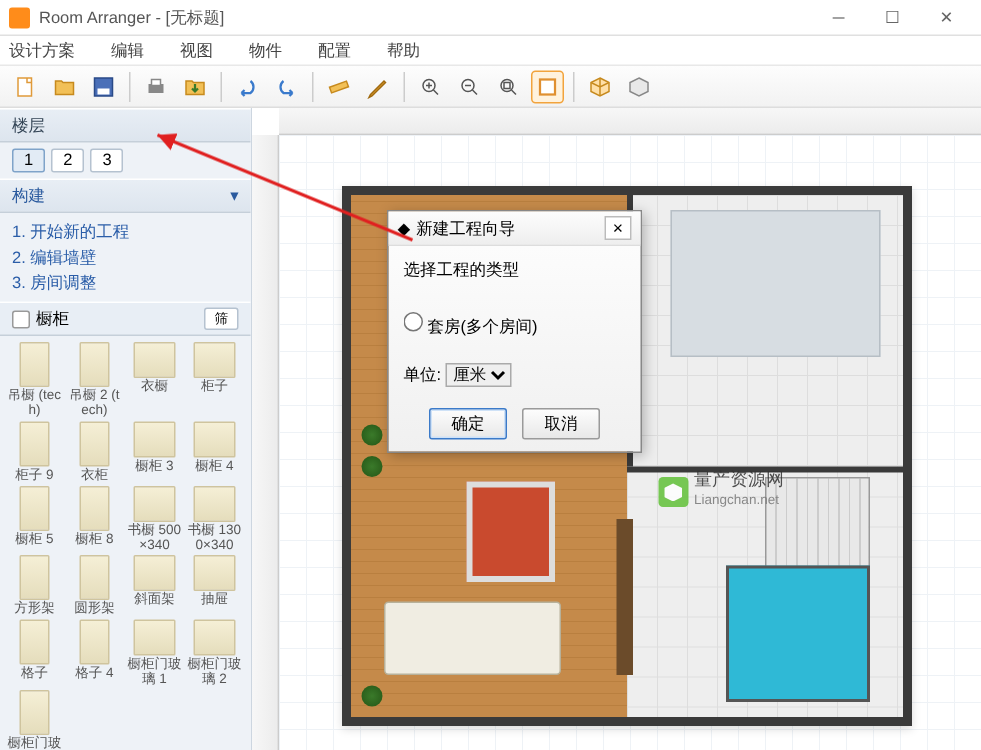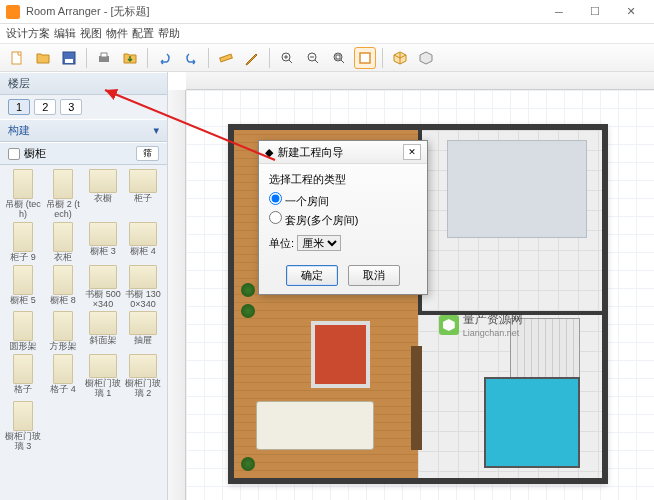--- a/index.html
+++ b/index.html
@@ -2,21 +2,21 @@
 <html><head>
 <meta charset="utf-8">
 <style>
 *{box-sizing:border-box;margin:0;padding:0;font-family:"Microsoft YaHei",Arial,sans-serif;font-size:11px}
 body{width:654px;height:500px;background:#f0f0f0;overflow:hidden;position:relative}
 .titlebar{height:24px;background:#fff;display:flex;align-items:center;padding:0 6px;border-bottom:1px solid #e0e0e0}
 .titlebar .app-icon{width:14px;height:14px;background:#ff8c1a;border-radius:2px;margin-right:6px;display:inline-block}
 .titlebar .title{color:#555;flex:1}
 .win-btns{display:flex;gap:2px}
 .win-btn{width:34px;height:20px;display:flex;align-items:center;justify-content:center;color:#666;cursor:pointer}
-.menubar{height:20px;background:#fff;display:flex;align-items:center;padding:0 6px;gap:4px;color:#444;border-bottom:1px solid #e8e8e8}
+.menubar{height:20px;background:#fff;display:flex;align-items:center;padding:0 6px;gap:24px;color:#444;border-bottom:1px solid #e8e8e8}
 .menubar span{cursor:pointer}
 .toolbar{height:28px;background:linear-gradient(#fdfdfd,#f2f2f2);display:flex;align-items:center;padding:0 6px;gap:4px;border-bottom:1px solid #ddd}
 .tbtn{width:22px;height:22px;display:flex;align-items:center;justify-content:center;border-radius:3px;cursor:pointer}
 .tbtn svg{width:16px;height:16px}
 .tsep{width:1px;height:20px;background:#ccc;margin:0 2px}
 .workspace{display:flex;height:428px}
 .sidebar{width:168px;background:#eef2f7;border-right:1px solid #cdd6e0;display:flex;flex-direction:column;overflow-y:auto}
 .section-hdr{background:linear-gradient(#e8eef5,#dde5ee);padding:3px 8px;color:#345;font-weight:500;display:flex;justify-content:space-between;align-items:center;border-top:1px solid #fff;border-bottom:1px solid #c5cfd9}
 .section-hdr.sel{color:#2a5a9e}
 .floor-tabs{padding:4px 8px;display:flex;align-items:center;gap:4px}
@@ -43,30 +43,30 @@
 .room-wood{position:absolute;top:0;left:0;width:50%;height:100%;background:repeating-linear-gradient(0deg,#c58a4a 0,#c58a4a 7px,#b97f3f 7px,#b97f3f 8px)}
 .room-tile-tl{position:absolute;top:0;left:50%;width:50%;height:52%;background:#eee;background-image:linear-gradient(#ddd 1px,transparent 1px),linear-gradient(90deg,#ddd 1px,transparent 1px);background-size:20px 20px}
 .room-tile-br{position:absolute;top:52%;left:50%;width:50%;height:48%;background:#eee;background-image:linear-gradient(#ddd 1px,transparent 1px),linear-gradient(90deg,#ddd 1px,transparent 1px);background-size:20px 20px}
 .bath{position:absolute;right:6%;bottom:3%;width:26%;height:26%;background:#2fb9d6;border:2px solid #555}
 .stairs{position:absolute;right:6%;top:54%;width:19%;height:20%;background:repeating-linear-gradient(90deg,#e8e8e8 0,#e8e8e8 6px,#ccc 6px,#ccc 7px);border:1px solid #999}
 .sofa{position:absolute;left:6%;bottom:8%;width:32%;height:14%;background:#f0ede2;border:1px solid #b7b19a;border-radius:3px}
 .rug{position:absolute;left:21%;bottom:26%;width:16%;height:19%;background:#c94a2e;border:4px solid #ddd}
 .tvunit{position:absolute;left:48%;bottom:8%;width:3%;height:30%;background:#6b4b2a}
 .kitchen{position:absolute;right:4%;top:3%;width:38%;height:28%;background:#d7dde2;border:1px solid #b6bec5}
 .plant{position:absolute;width:14px;height:14px;background:radial-gradient(#3a7a2a,#245516);border-radius:50%}
-.watermark{position:absolute;top:54%;left:54%;display:flex;align-items:center;gap:4px;opacity:.85}
+.watermark{position:absolute;top:54%;left:54%;display:flex;align-items:flex-end;gap:4px;opacity:.85}
 .watermark .cube{width:20px;height:20px;background:#62c139;border-radius:3px;position:relative}
 .watermark .cube:after{content:"";position:absolute;inset:4px;background:#fff;clip-path:polygon(50% 0,100% 25%,100% 75%,50% 100%,0 75%,0 25%)}
 .watermark .txt{font-size:12px;color:#333}
 .watermark .sub{font-size:9px;color:#777}
 .dialog{position:absolute;top:140px;left:258px;width:170px;background:linear-gradient(#fefefe,#f0f0f0);border:1px solid #888;box-shadow:2px 2px 8px rgba(0,0,0,.25)}
 .dialog .dlg-title{background:linear-gradient(#fdfdfd,#eee);padding:3px 6px;display:flex;align-items:center;gap:4px;border-bottom:1px solid #ddd}
 .dialog .dlg-title .close{margin-left:auto;width:18px;height:16px;border:1px solid #bbb;background:#fff;display:flex;align-items:center;justify-content:center;cursor:pointer;font-size:9px}
 .dialog .dlg-body{padding:8px 10px}
-.dialog .dlg-body .lbl{margin-bottom:4px}
+.dialog .dlg-body .lbl{margin-bottom:20px}
 .dialog .dlg-body label{display:block;padding:1px 0}
 .dialog .dlg-foot{display:flex;justify-content:center;gap:10px;padding:6px 0 8px}
 .dialog .btn{padding:2px 14px;background:linear-gradient(#fdfdfd,#e8e8e8);border:1px solid #9a9a9a;border-radius:2px;cursor:pointer}
 .dialog .btn.primary{border:1px solid #3b7ac9;box-shadow:0 0 0 1px #cfe2f7 inset}
 .dialog select{font-size:11px;border:1px solid #aaa}
 .arrow{position:absolute;top:85px;left:100px;width:190px;height:90px;pointer-events:none}
 .toolbar .highlight{border:1px solid #f2a33c;background:#fff2dd}
 </style>
 </head>
 <body>
@@ -192,20 +192,25 @@
     </div>
     <div class="floor-tabs">
       <span class="floor-tab active">1</span>
       <span class="floor-tab">2</span>
       <span class="floor-tab">3</span>
     </div>
     <div class="section-hdr sel">
       <span>构建</span>
       <span>▾</span>
     </div>
+    <div class="step-list">
+      <div>1.  开始新的工程</div>
+      <div>2.  编辑墙壁</div>
+      <div>3.  房间调整</div>
+    </div>
     <div class="category-row">
       <span class="cat-badge"></span>
       <span>橱柜</span>
       <span class="pill">筛</span>
     </div>
     <div class="lib-grid" id="libgrid">
         <div class="lib-item">
           <div class="swatch tall"></div>
           <div class="lbl">吊橱 (tech)</div>
         </div>
@@ -248,25 +253,25 @@
         <div class="lib-item">
           <div class="swatch"></div>
           <div class="lbl">书橱 500×340</div>
         </div>
         <div class="lib-item">
           <div class="swatch"></div>
           <div class="lbl">书橱 1300×340</div>
         </div>
         <div class="lib-item">
           <div class="swatch tall"></div>
+          <div class="lbl">方形架</div>
+        </div>
+        <div class="lib-item">
+          <div class="swatch tall"></div>
           <div class="lbl">圆形架</div>
-        </div>
-        <div class="lib-item">
-          <div class="swatch tall"></div>
-          <div class="lbl">方形架</div>
         </div>
         <div class="lib-item">
           <div class="swatch"></div>
           <div class="lbl">斜面架</div>
         </div>
         <div class="lib-item">
           <div class="swatch"></div>
           <div class="lbl">抽屉</div>
         </div>
         <div class="lib-item">
@@ -325,23 +330,22 @@
 </div>
 
 <div class="dialog">
   <div class="dlg-title">
     <span>◆</span>
     <span>新建工程向导</span>
     <span class="close">✕</span>
   </div>
   <div class="dlg-body">
     <div class="lbl">选择工程的类型</div>
-    <label><input type="radio" name="pt" checked="" style=""> <span>一个房间</span></label>
     <label><input type="radio" name="pt" style=""> <span>套房(多个房间)</span></label>
-    <div style="margin-top:6px">
+    <div style="margin-top:16px">
       <span>单位:</span>
       <select><option>厘米</option></select>
     </div>
   </div>
   <div class="dlg-foot">
     <div class="btn primary">确定</div>
     <div class="btn">取消</div>
   </div>
 </div>
 

